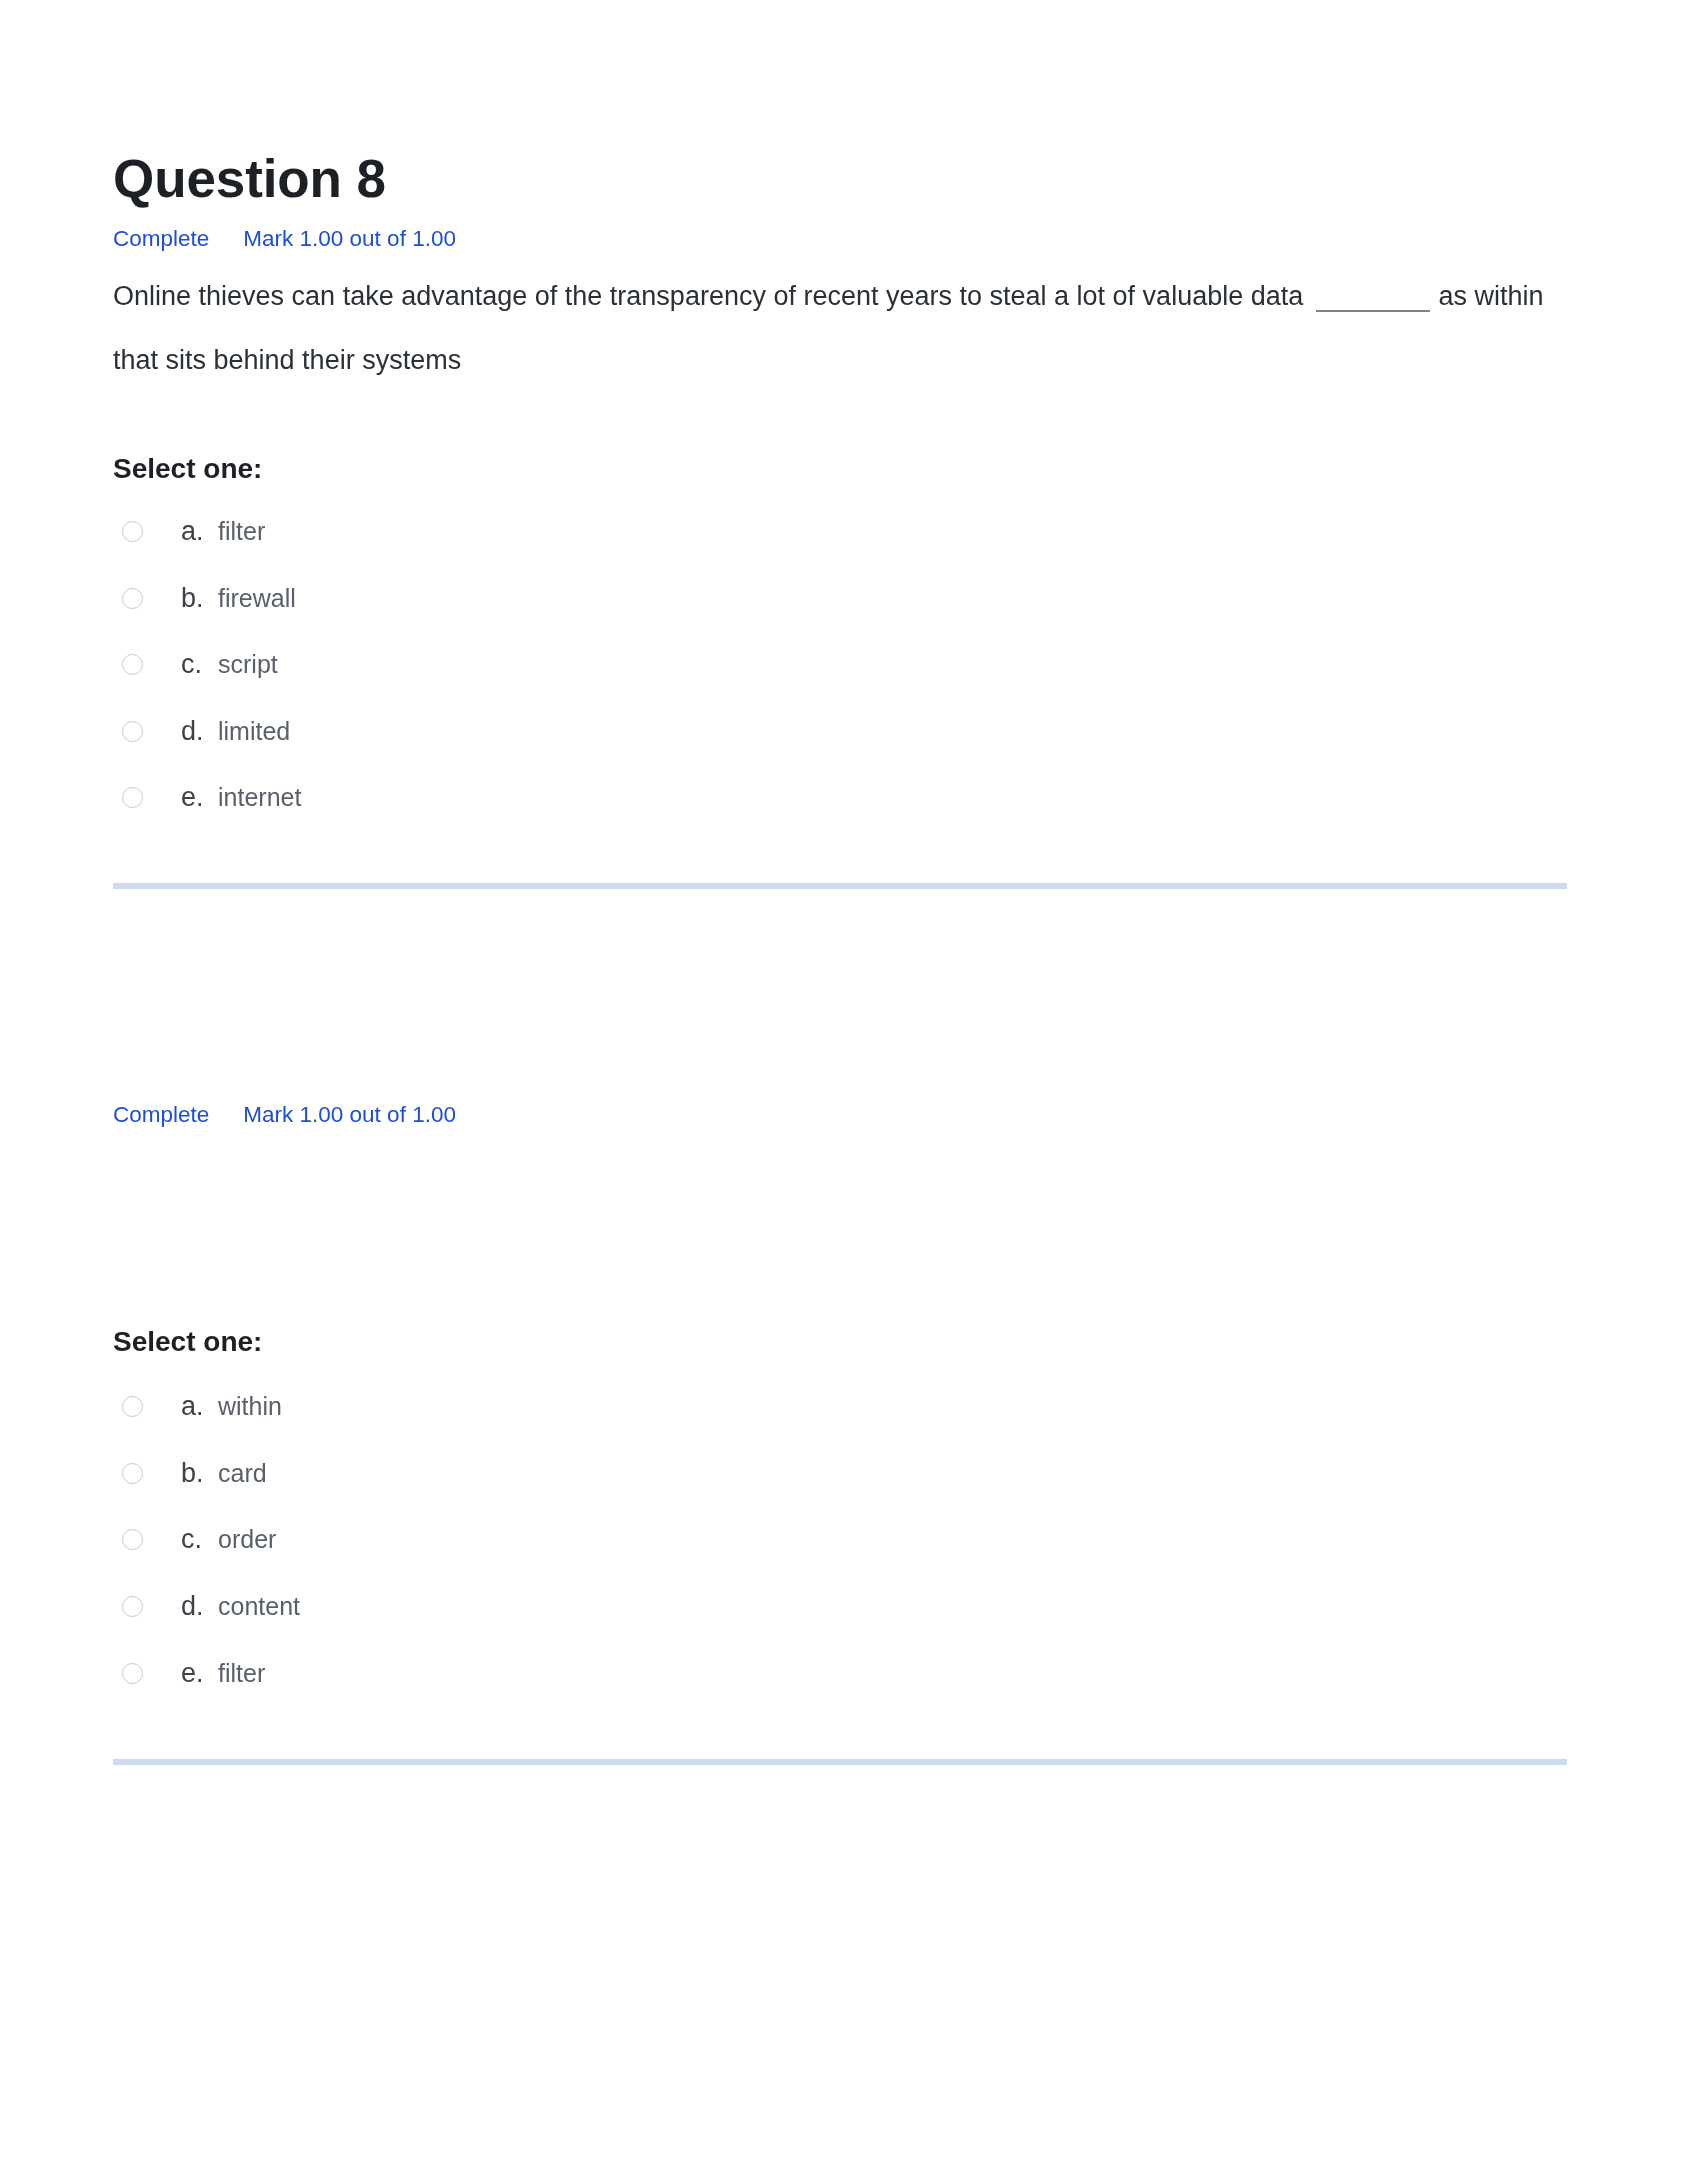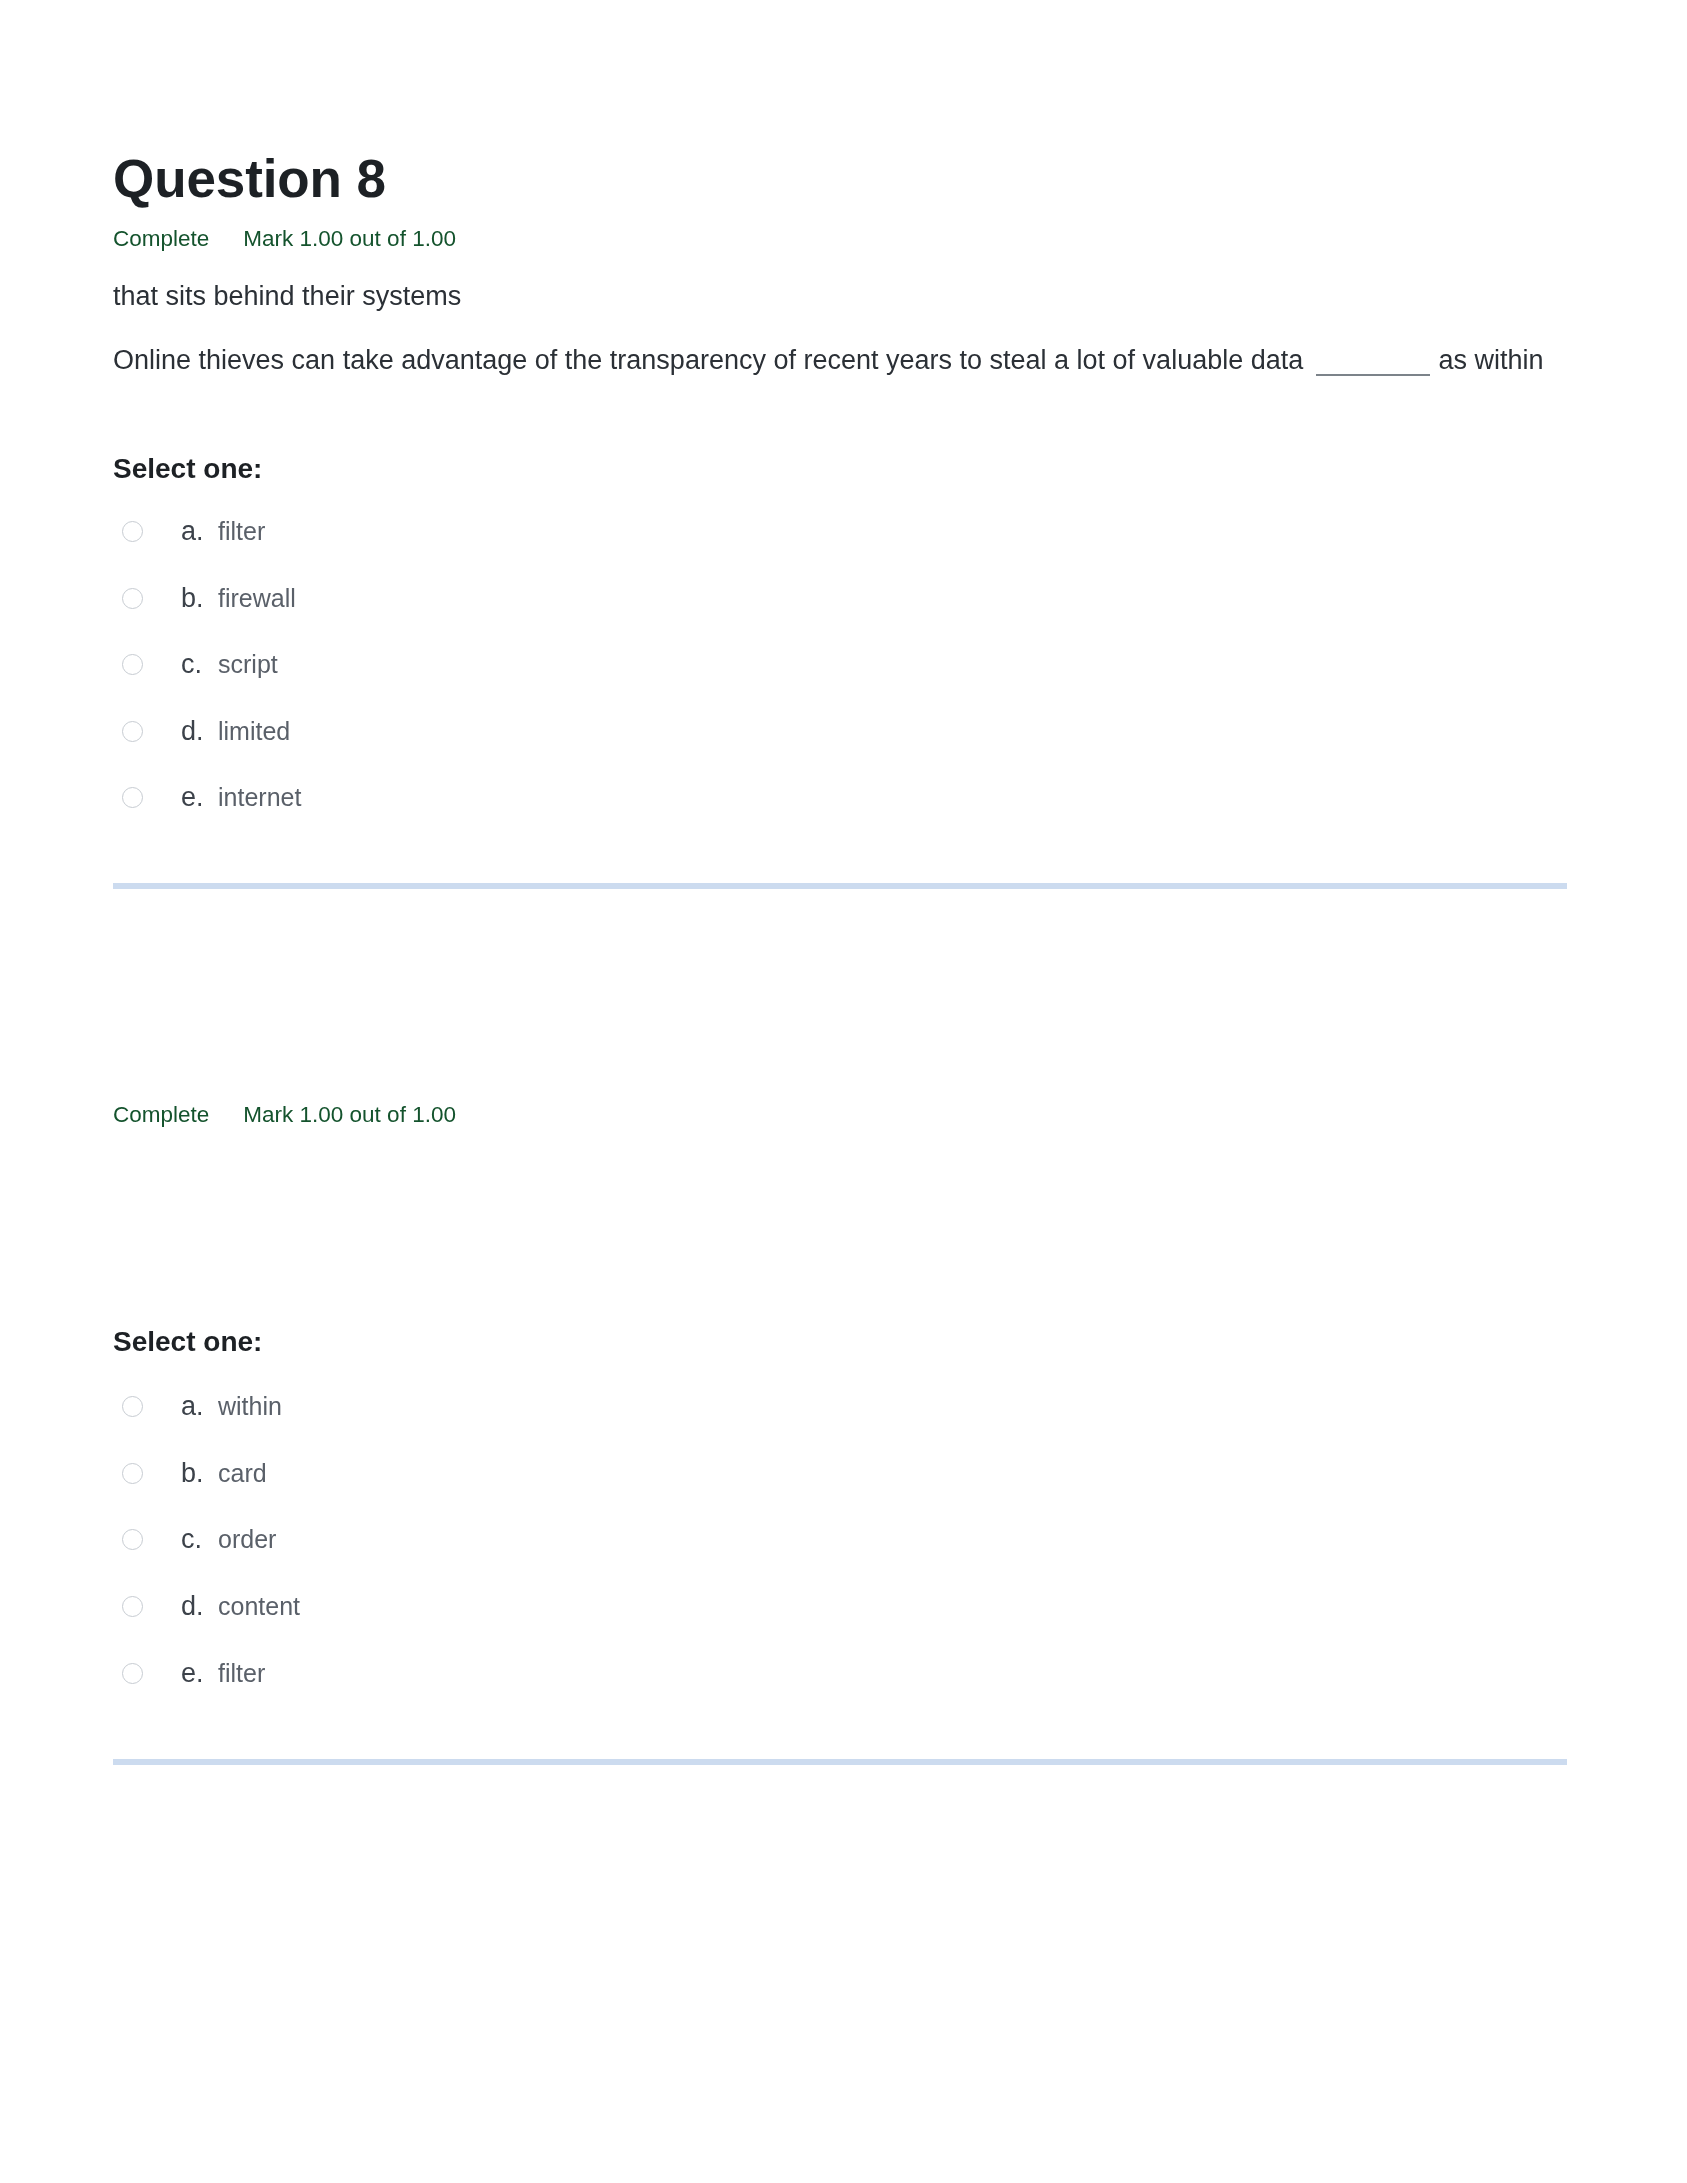--- a/index.html
+++ b/index.html
@@ -7,21 +7,21 @@
   body{width:1687px;height:2183px;font-family:"Liberation Sans",sans-serif;
        -webkit-font-smoothing:antialiased;}
   .page{position:relative;width:1687px;height:2183px;overflow:hidden;background:#ffffff;text-decoration:underline;}
 
   
   .q{position:absolute;left:113px;top:0;width:1454px;height:2183px;}
 
   .qtitle{position:absolute;left:0;font-size:53px;font-weight:700;color:#1d2125;
           line-height:57px;letter-spacing:-0.1px;white-space:nowrap;}
 
-  .qmeta{position:absolute;left:0;font-size:22.5px;color:#14532d;line-height:25px;white-space:nowrap;}
+  .qmeta{position:absolute;left:0;font-size:22.5px;color:#1d4ed8;line-height:25px;white-space:nowrap;}
   .qmeta .sep{display:inline-block;width:34px;}
 
   .qtext{position:absolute;left:0;width:1508px;font-size:27px;color:#2b3036;}
   .qline{line-height:64px;white-space:nowrap;}
   .blank{display:inline-block;border-bottom:2px solid #7c838a;vertical-align:middle;
          position:relative;top:4.6px;height:17px;}
 
   .selectone{position:absolute;left:0;font-size:28px;font-weight:700;color:#1d2125;line-height:30px;}
 
   .opts{position:absolute;left:0;top:0;width:1454px;height:2183px;}
@@ -38,22 +38,22 @@
 
 <div class="page">
 
   <div class="q">
 
     <div class="qtitle" style="top:150px">Question 8</div>
 
     <div class="qmeta" style="top:226px"><span>Complete</span><span class="sep"></span><span>Mark 1.00 out of 1.00</span></div>
 
     <div class="qtext" style="top:264px">
+      <div class="qline"><span>Online thieves can take advantage of the transparency of recent years to steal a lot of valuable data</span><span class="blank" style="width:114px;margin:0 8px 0 13.2px"></span><span>as within</span></div>
       <div class="qline">that sits behind their systems</div>
-      <div class="qline"><span>Online thieves can take advantage of the transparency of recent years to steal a lot of valuable data</span><span class="blank" style="width:114px;margin:0 8px 0 13.2px"></span><span>as within</span></div>
     </div>
 
     <div class="selectone" style="top:454px">Select one:</div>
 
     <div class="opts">
         <div class="opt" style="top: 516px;">
           <span class="radio"></span>
           <span class="oletter">a.</span>
           <span class="olabel">filter</span>
         </div>

